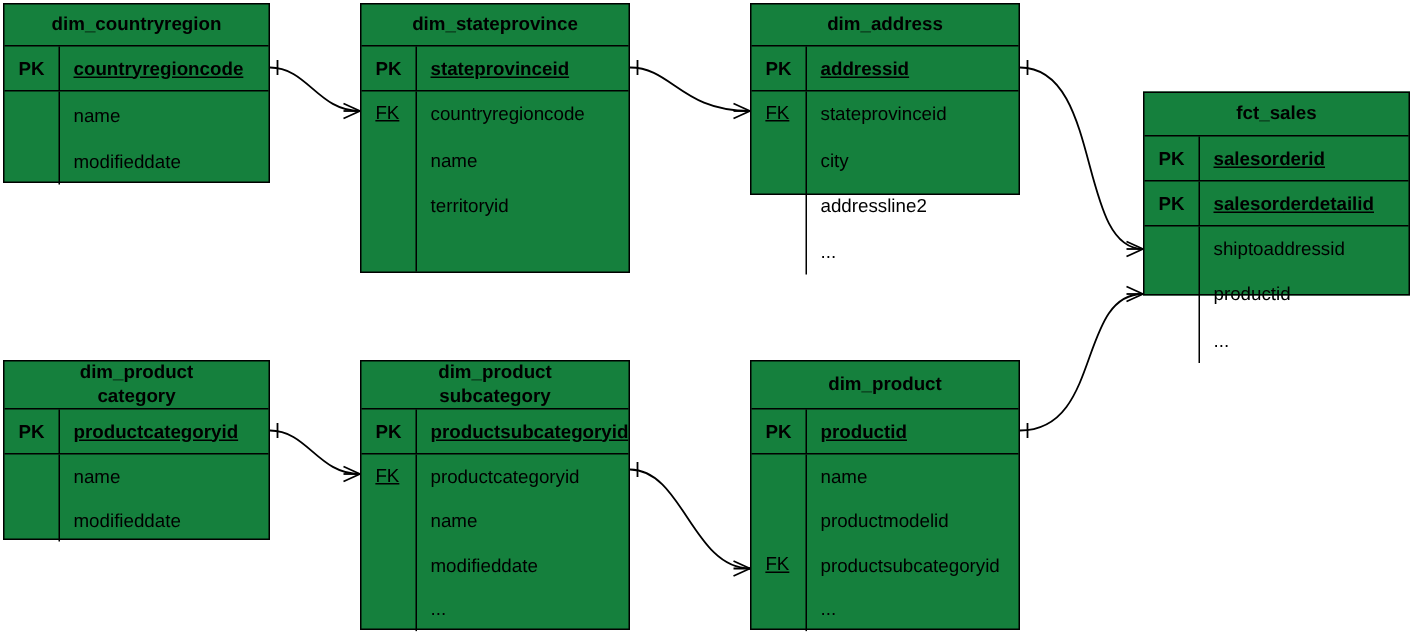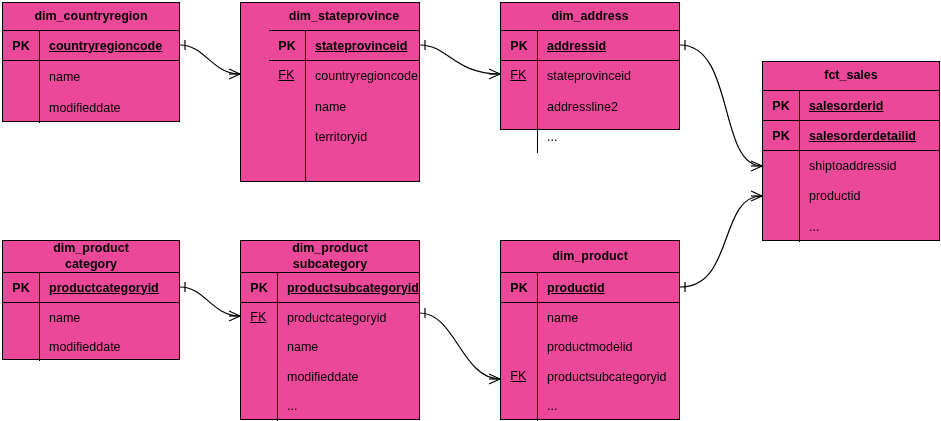--- a/index.html
+++ b/index.html
@@ -12,21 +12,21 @@
     width: 941px;
     height: 421px;
     background: #ffffff;
     font-family: "Liberation Sans", sans-serif;
     overflow: hidden;
   }
   .entity {
     position: absolute;
     box-sizing: border-box;
     border: 1.5px solid #000000;
-    background: #ec4899;
+    background: #15803d;
     display: flex;
     flex-direction: column;
   }
   .entity-title {
     box-sizing: border-box;
     border-bottom: 1.5px solid #000000;
     font-weight: bold;
     font-size: 12.5px;
     color: #000000;
     text-align: center;
@@ -174,21 +174,21 @@
         </div>
         <div class="body-group">
           <div class="key-col"></div>
           <div class="attr-col">
             <div class="attr-line" style="height: 31px; flex: 0 0 31px;">name</div>
             <div class="attr-line" style="height: 31px; flex: 0 0 31px;">modifieddate</div>
           </div>
         </div>
       </div>
     </div>
-    <div class="entity" style="left: 240px; top: 2px; width: 180px; height: 180px; padding-left: 28px;">
+    <div class="entity" style="left: 240px; top: 2px; width: 180px; height: 180px;">
       <div class="entity-title" style="height: 28px; flex: 0 0 28px;">dim_stateprovince</div>
       <div class="rows">
         <div class="row pk-row" style="height: 30px; flex: 0 0 30px;">
           <div class="key-cell bold">PK</div>
           <div class="attr-cell pk-attr">stateprovinceid</div>
         </div>
         <div class="body-group">
           <div class="key-col">
             <div class="key-label" style="top: 7.25px;">FK</div>
           </div>
@@ -206,27 +206,28 @@
         <div class="row pk-row" style="height: 30px; flex: 0 0 30px;">
           <div class="key-cell bold">PK</div>
           <div class="attr-cell pk-attr">addressid</div>
         </div>
         <div class="body-group">
           <div class="key-col">
             <div class="key-label" style="top: 7.25px;">FK</div>
           </div>
           <div class="attr-col">
             <div class="attr-line" style="height: 30.5px; flex: 0 0 30.5px;">stateprovinceid</div>
+            <div class="attr-line" style="height: 30.5px; flex: 0 0 30.5px;">city</div>
             <div class="attr-line" style="height: 30.5px; flex: 0 0 30.5px;">addressline2</div>
             <div class="attr-line" style="height: 30.5px; flex: 0 0 30.5px;">...</div>
           </div>
         </div>
       </div>
     </div>
-    <div class="entity" style="left: 762px; top: 61px; width: 178px; height: 180px;">
+    <div class="entity" style="left: 762px; top: 61px; width: 178px; height: 136px;">
       <div class="entity-title" style="height: 29px; flex: 0 0 29px;">fct_sales</div>
       <div class="rows">
         <div class="row pk-row" style="height: 30px; flex: 0 0 30px;">
           <div class="key-cell bold">PK</div>
           <div class="attr-cell pk-attr">salesorderid</div>
         </div>
         <div class="row pk-row" style="height: 30px; flex: 0 0 30px;">
           <div class="key-cell bold">PK</div>
           <div class="attr-cell pk-attr">salesorderdetailid</div>
         </div>

